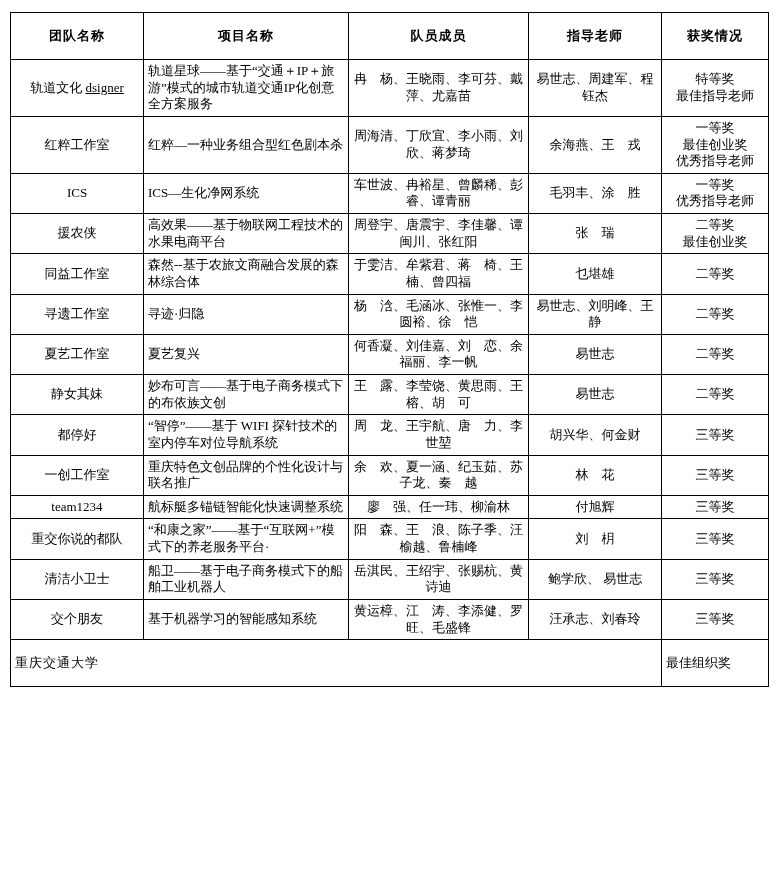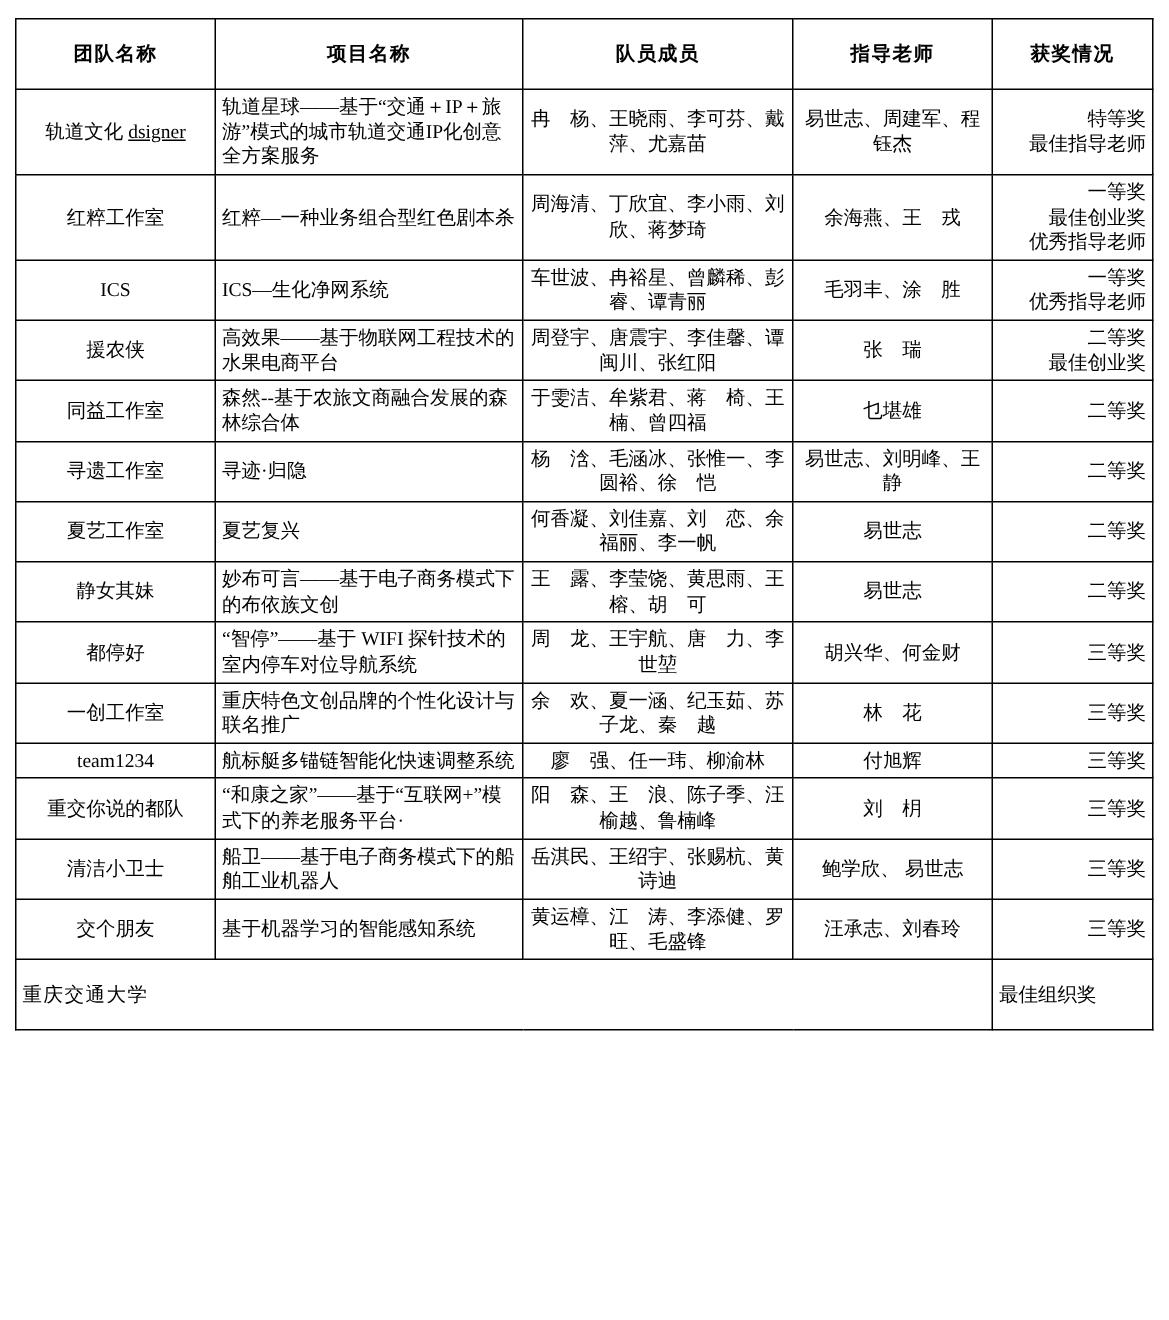--- a/index.html
+++ b/index.html
@@ -57,21 +57,21 @@
   }
   td.members {
     text-align: center;
     font-size: 13px;
   }
   td.teacher {
     text-align: center;
     font-size: 13px;
   }
   td.award {
-    text-align: right;
+    text-align: center;
     font-size: 13px;
   }
   td.footer-org {
     text-align: left;
     font-size: 14px;
     height: 40px;
     letter-spacing: 1px;
   }
   td.footer-award {
     font-size: 13px;

